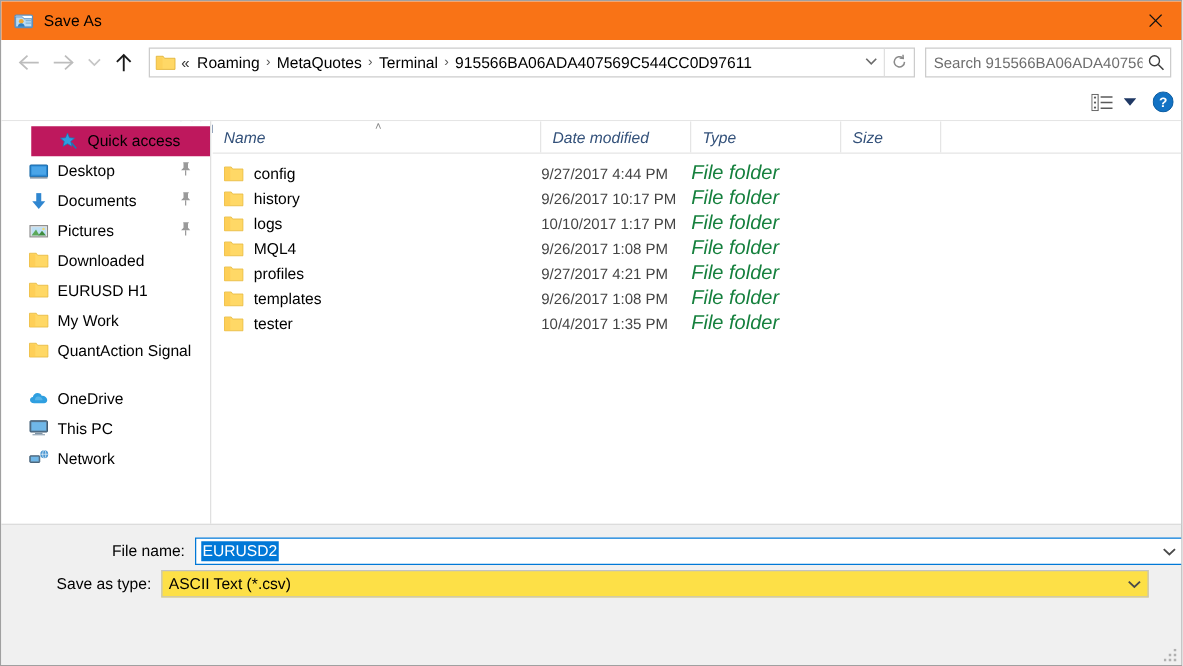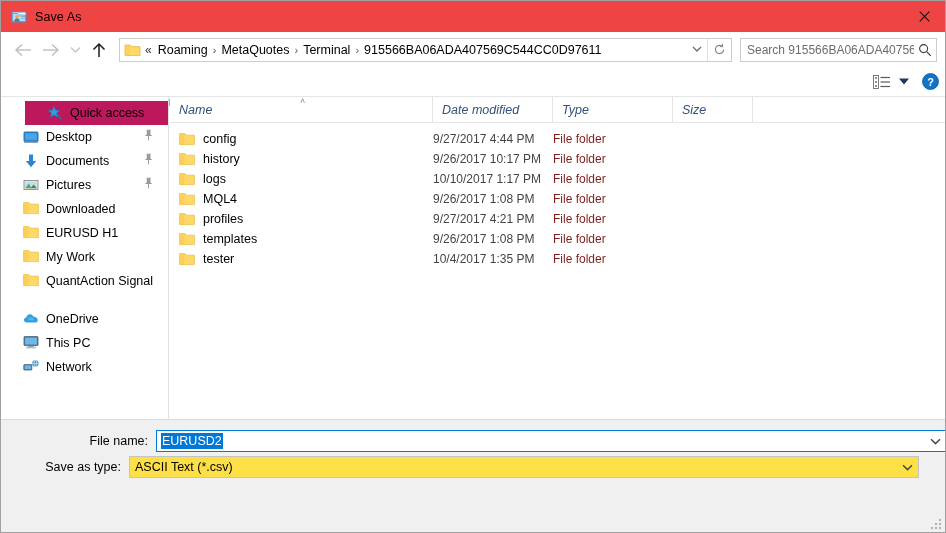--- a/index.html
+++ b/index.html
@@ -16,21 +16,21 @@
     position: relative;
     width: 946px; height: 533px;
     background: #ffffff;
     border: 1px solid #a0a0a0;
     overflow: hidden;
   }
 
   
   #titlebar {
     position: absolute; left: 0; top: 0; width: 946px; height: 31px;
-    background: #ef4444;
+    background: #f97316;
     display: flex; align-items: center;
   }
   #title-icon {
     width: 16px; height: 16px; margin-left: 10px; margin-right: 8px;
     position: relative; flex: 0 0 auto;
   }
   #title-text {
     font-size: 12.5px; color: #000; letter-spacing: .1px;
   }
   #close-btn {
@@ -136,21 +136,21 @@
     font-size: 12.5px; color: #33517a; height: 25px; display: flex; align-items: center;
     padding-left: 9px; border-right: 1px solid #e5e5e5; position: relative;
   }
   #sort-arrow {
     position: absolute; left: 130px; top: 0px; font-size: 9px; color: #8a8a8a; line-height: 8px;
   }
   .frow { height: 20px; display: flex; align-items: center; font-size: 12.5px; color: #000; }
   .fname { display: flex; align-items: center; }
   .folder-ico { width: 16px; height: 14px; margin-left: 9px; margin-right: 8px; position: relative; flex:0 0 auto;}
   .fdate { color: #444; font-size: 12px; }
-  .ftype { color: #7f1d1d; font-size: 12px; }
+  .ftype { color: #15803d; font-size: 16px; font-style: italic; }
   .fsize { color: #444; font-size: 12px; }
 
   
   #formarea {
     position: absolute; left: 0; top: 418px; width: 946px; height: 115px;
     background: #f0f0f0; border-top: 1px solid #dcdcdc;
   }
   #row-filename { position: absolute; left: 0; top: 10px; width: 946px; height: 22px; display: flex; align-items: center; padding-left: 42px; }
   #row-filetype { position: absolute; left: 0; top: 36px; width: 946px; height: 22px; display: flex; align-items: center; }
   .flabel { width: 128px; text-align: right; padding-right: 8px; font-size: 12.5px; color: #000; }

